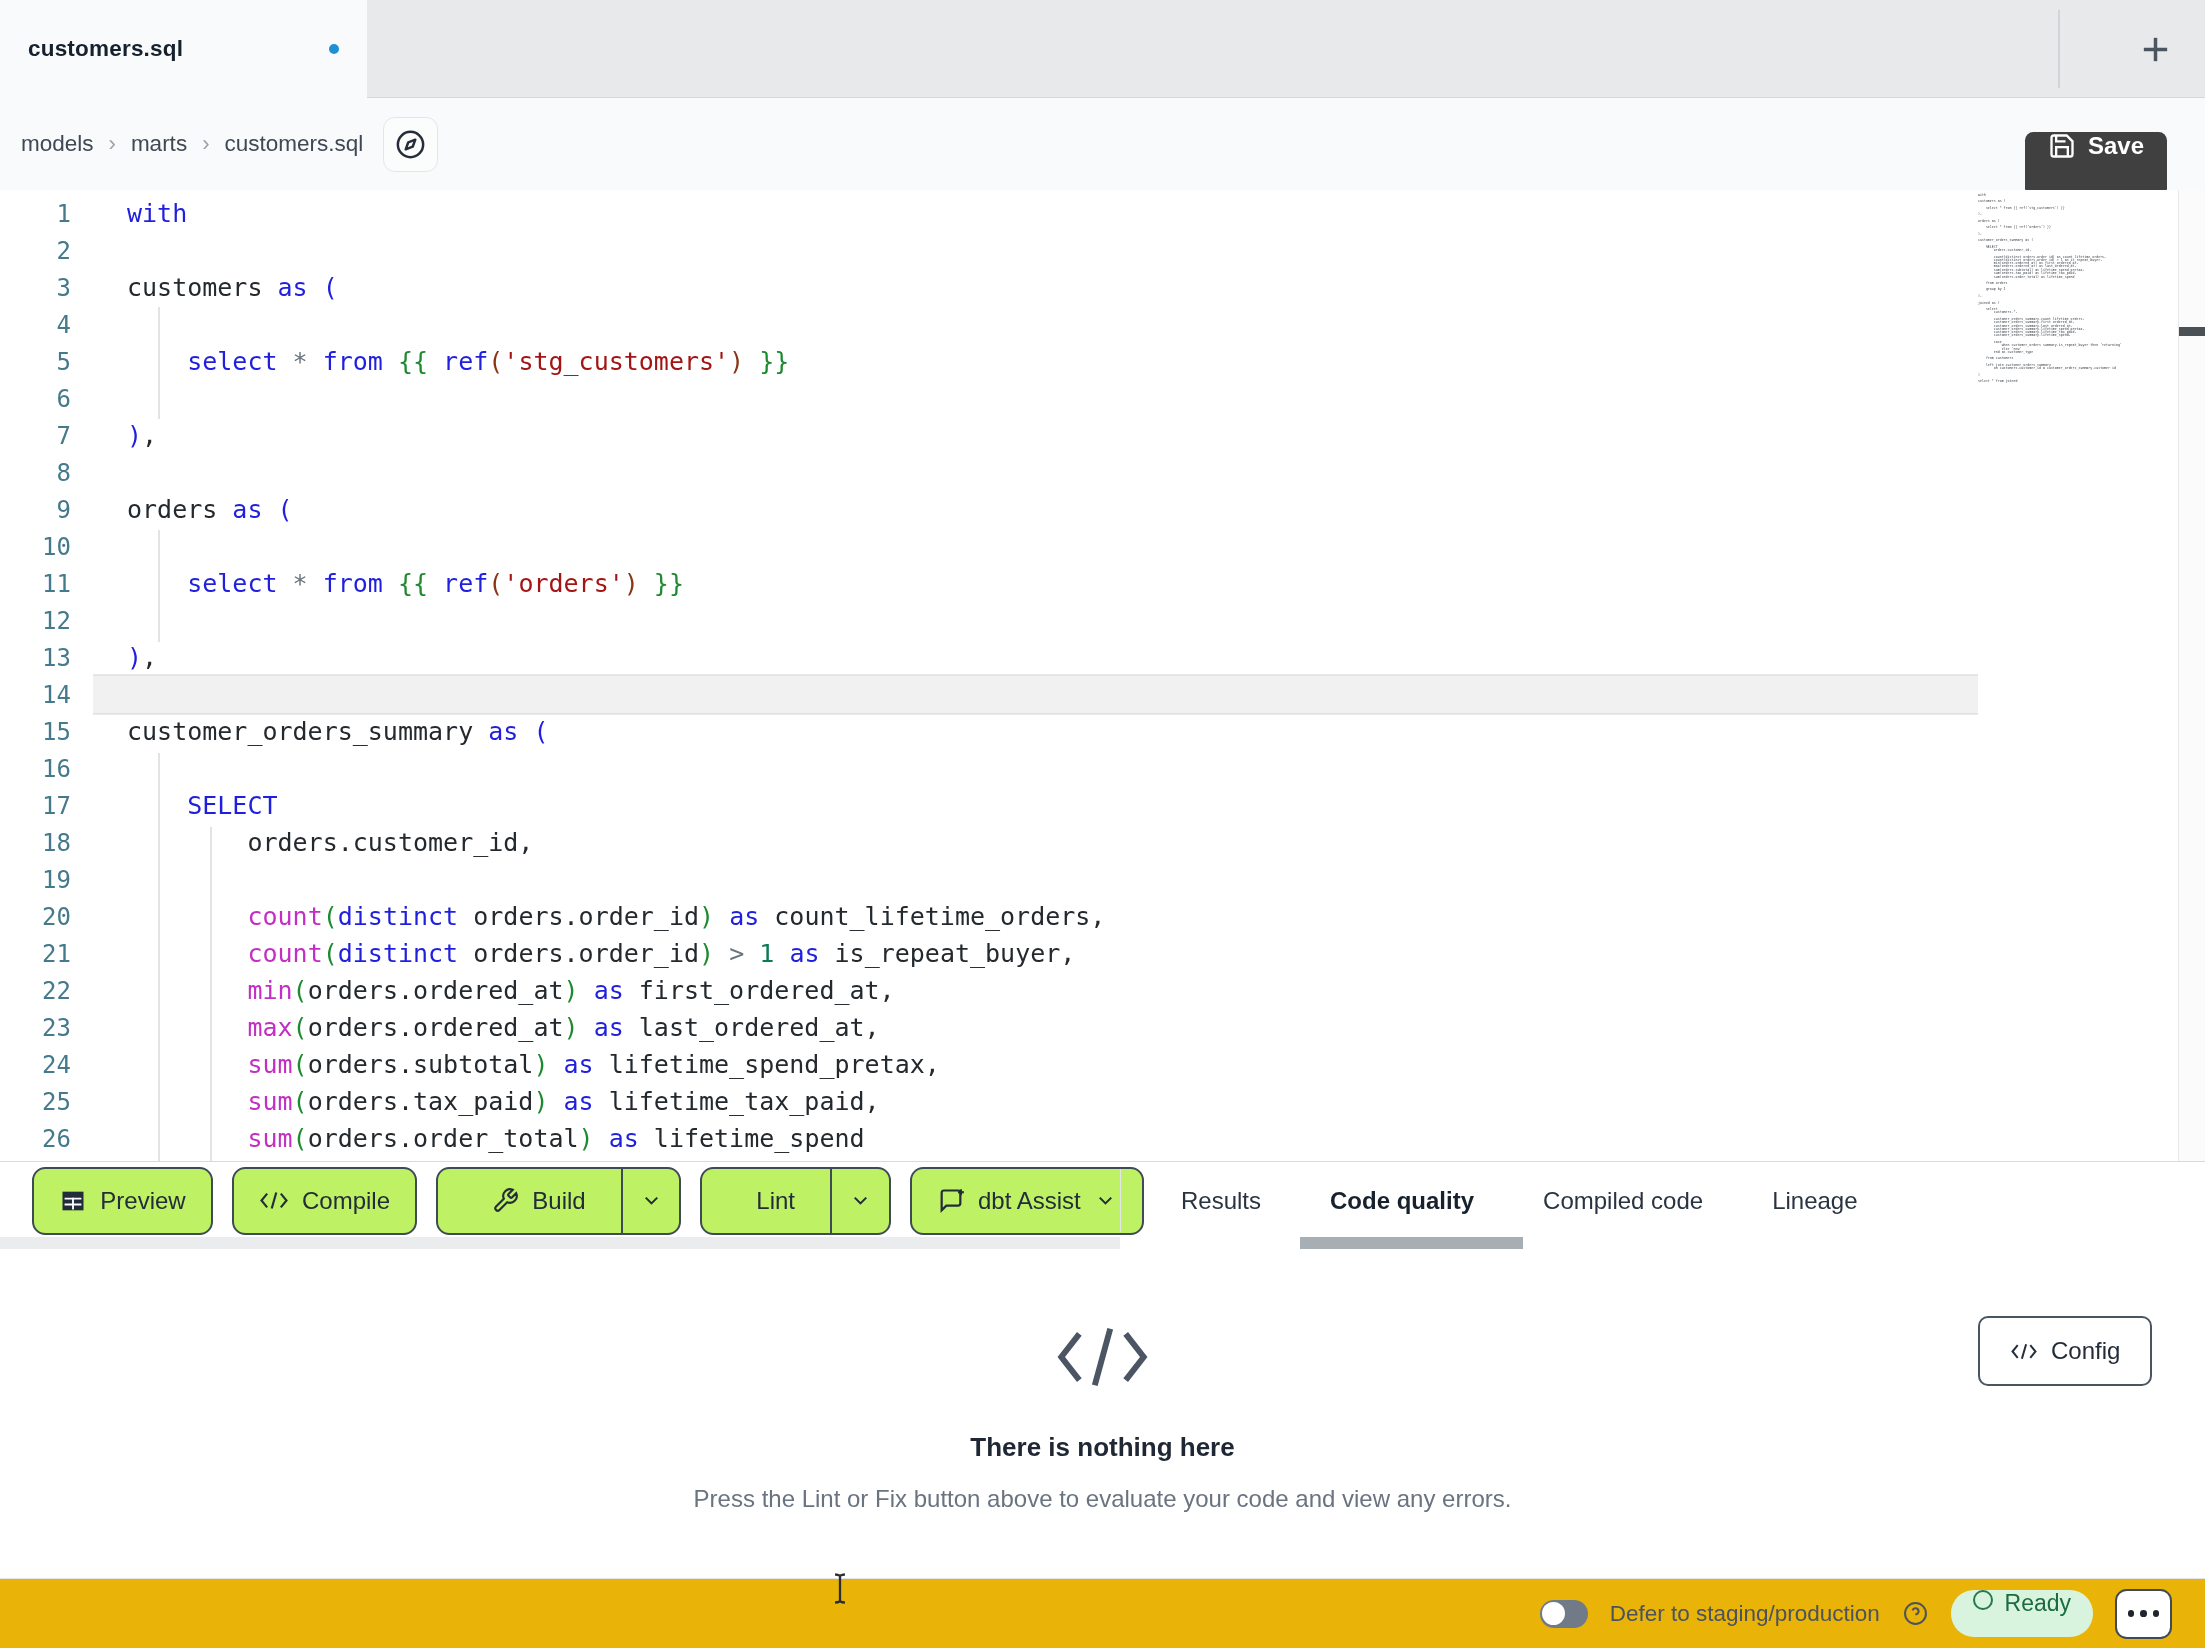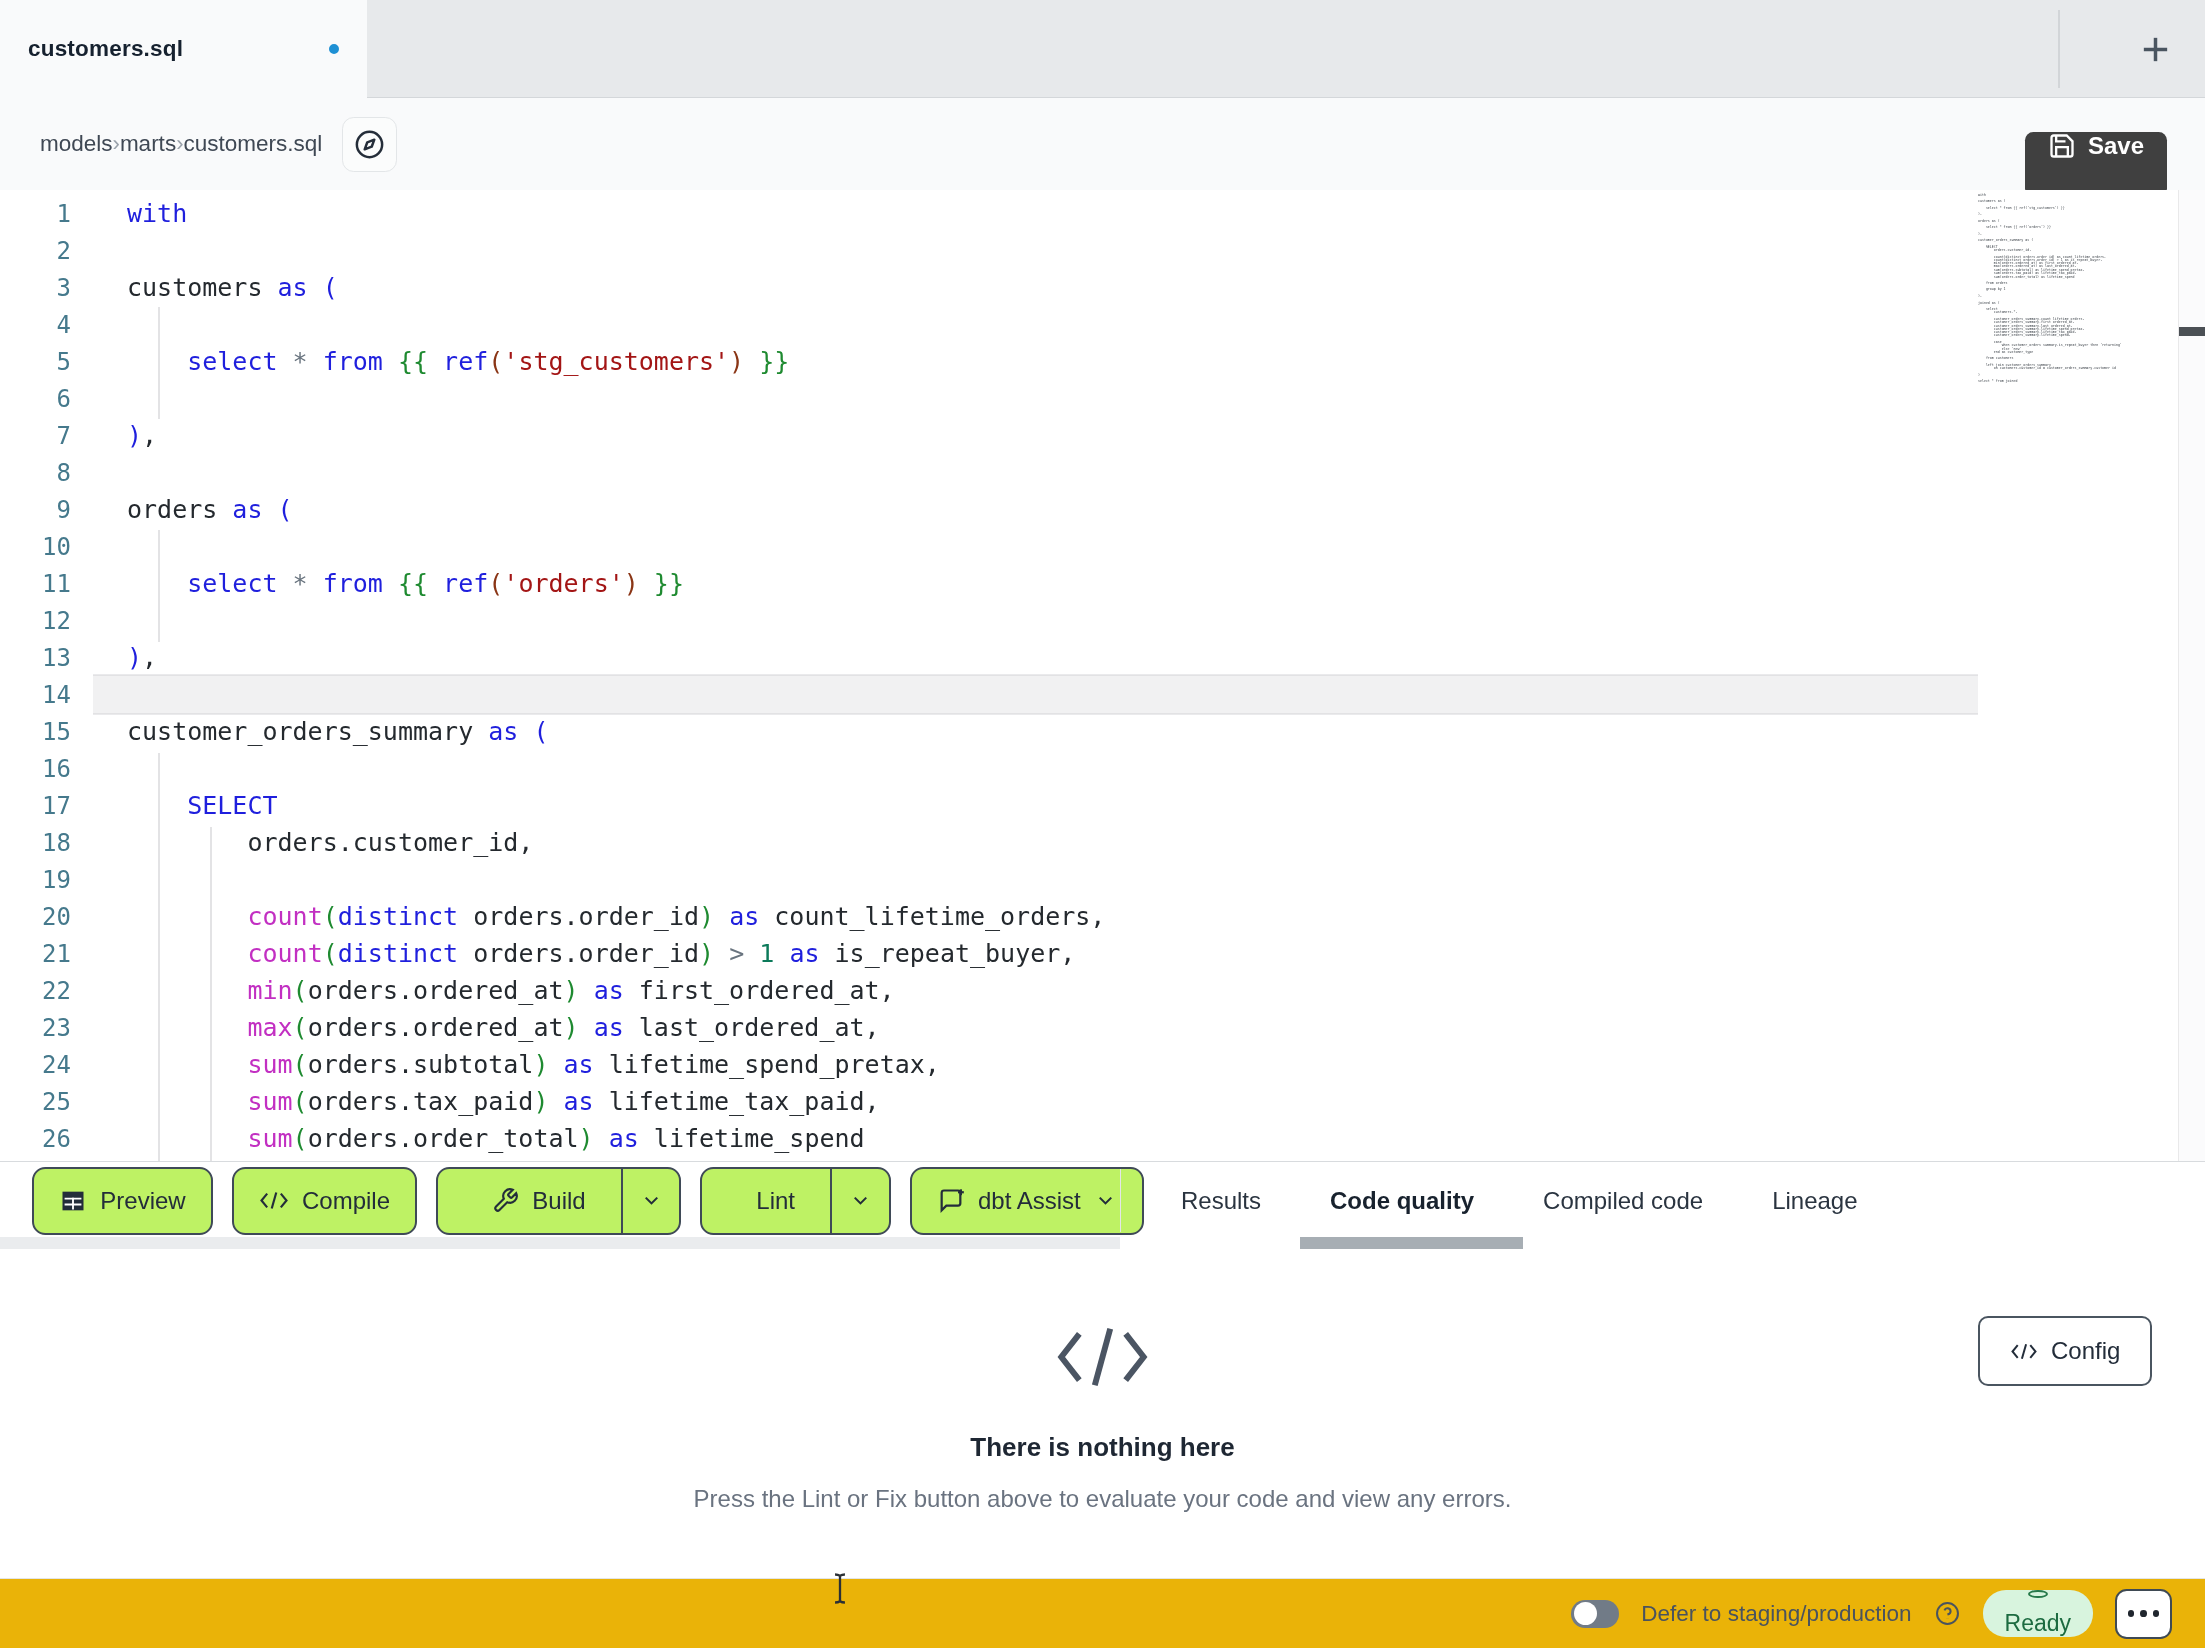--- a/index.html
+++ b/index.html
@@ -12,21 +12,21 @@
     background:#f9fafb; display:flex; align-items:center; padding:0 28px; }
   .file-tab .title { font-size:22.5px; font-weight:700; color:#16212f; letter-spacing:0.2px; }
   .unsaved-dot { width:8.3px; height:8.3px; margin-left:auto; border:5.8px solid #1e90d4;
     border-radius:50%; background:#fff; }
   .tab-sep { position:absolute; left:2058px; top:10px; width:1.7px; height:78px; background:#d2d5d8; }
   .newtab { position:absolute; right:18.3px; top:18.3px; width:62px; height:62px; display:flex;
     align-items:center; justify-content:center; color:#4a5560; cursor:pointer; }
   
   #crumbrow { position:absolute; left:0; top:98px; width:2205px; height:93px;
     background:#f9fafb; border-bottom:0.8px solid #e8eaeb; display:flex; align-items:center; }
-  .crumbs { display:flex; align-items:center; margin-left:40px;
+  .crumbs { display:flex; align-items:center; gap:15px; margin-left:21px;
     font-size:22.5px; color:#3f4854; }
   .crumb-sep { color:#9aa2ab; font-size:22px; }
   .compass-btn { margin-left:20px; width:55px; height:55px; border:1.7px solid #e3e6e8;
     border-radius:11.7px; background:#fbfcfc; display:flex; align-items:center; justify-content:center; }
   .save-btn { position:absolute; right:38px; top:6.7px; height:65px; min-width:127px;
     background:#404040; color:#fff; border:none; border-radius:8.3px; display:flex;
     align-items:flex-start; justify-content:center; gap:11.7px; padding:0 23px;
     font-size:24px; font-weight:600; font-family:inherit;margin-top:27px; }
   
   #editor { position:absolute; left:0; top:190px; width:2205px; height:971px;
@@ -81,21 +81,21 @@
   
   #footer { position:absolute; left:0; top:1578px; width:2205px; height:70px; background:#eab308;
     border-top:0.8px solid #e3e5e7; display:flex; align-items:center; justify-content:flex-end;
     gap:22px; padding-right:33px; }
   .toggle { width:48px; height:28px; border-radius:14px; background:#717b87; position:relative; }
   .toggle .knob { position:absolute; left:2.5px; top:2.5px; width:23px; height:23px;
     border-radius:50%; background:#fff; }
   .defer-label { font-size:22.5px; color:#4a535e; }
   .help { width:27px; height:27px; color:#4a535e; }
   .ready-pill { height:47px; border-radius:23px; background:#d8f4de; display:flex;
-    align-items:center; gap:11.7px; padding:0 22px;flex-direction:column; }
+    gap:11.7px; padding:0 22px; }
   .ready-pill .ring { width:20px; height:20px; border-radius:50%; border:2.1px solid #27794b; }
   .ready-pill .txt { font-size:23px; color:#1c6b40; }
   .kebab { width:57px; height:50px; border:2.1px solid #3f4a54; border-radius:11.7px;
     background:#fff; display:flex; align-items:center; justify-content:center; gap:5.8px; }
   .kebab i { width:6.7px; height:6.7px; border-radius:50%; background:#20262e; display:block; }
   
   #ibeam { position:absolute; left:830px; top:1572px; color:#2a2f35; }
 </style>
 </head>
 <body>

